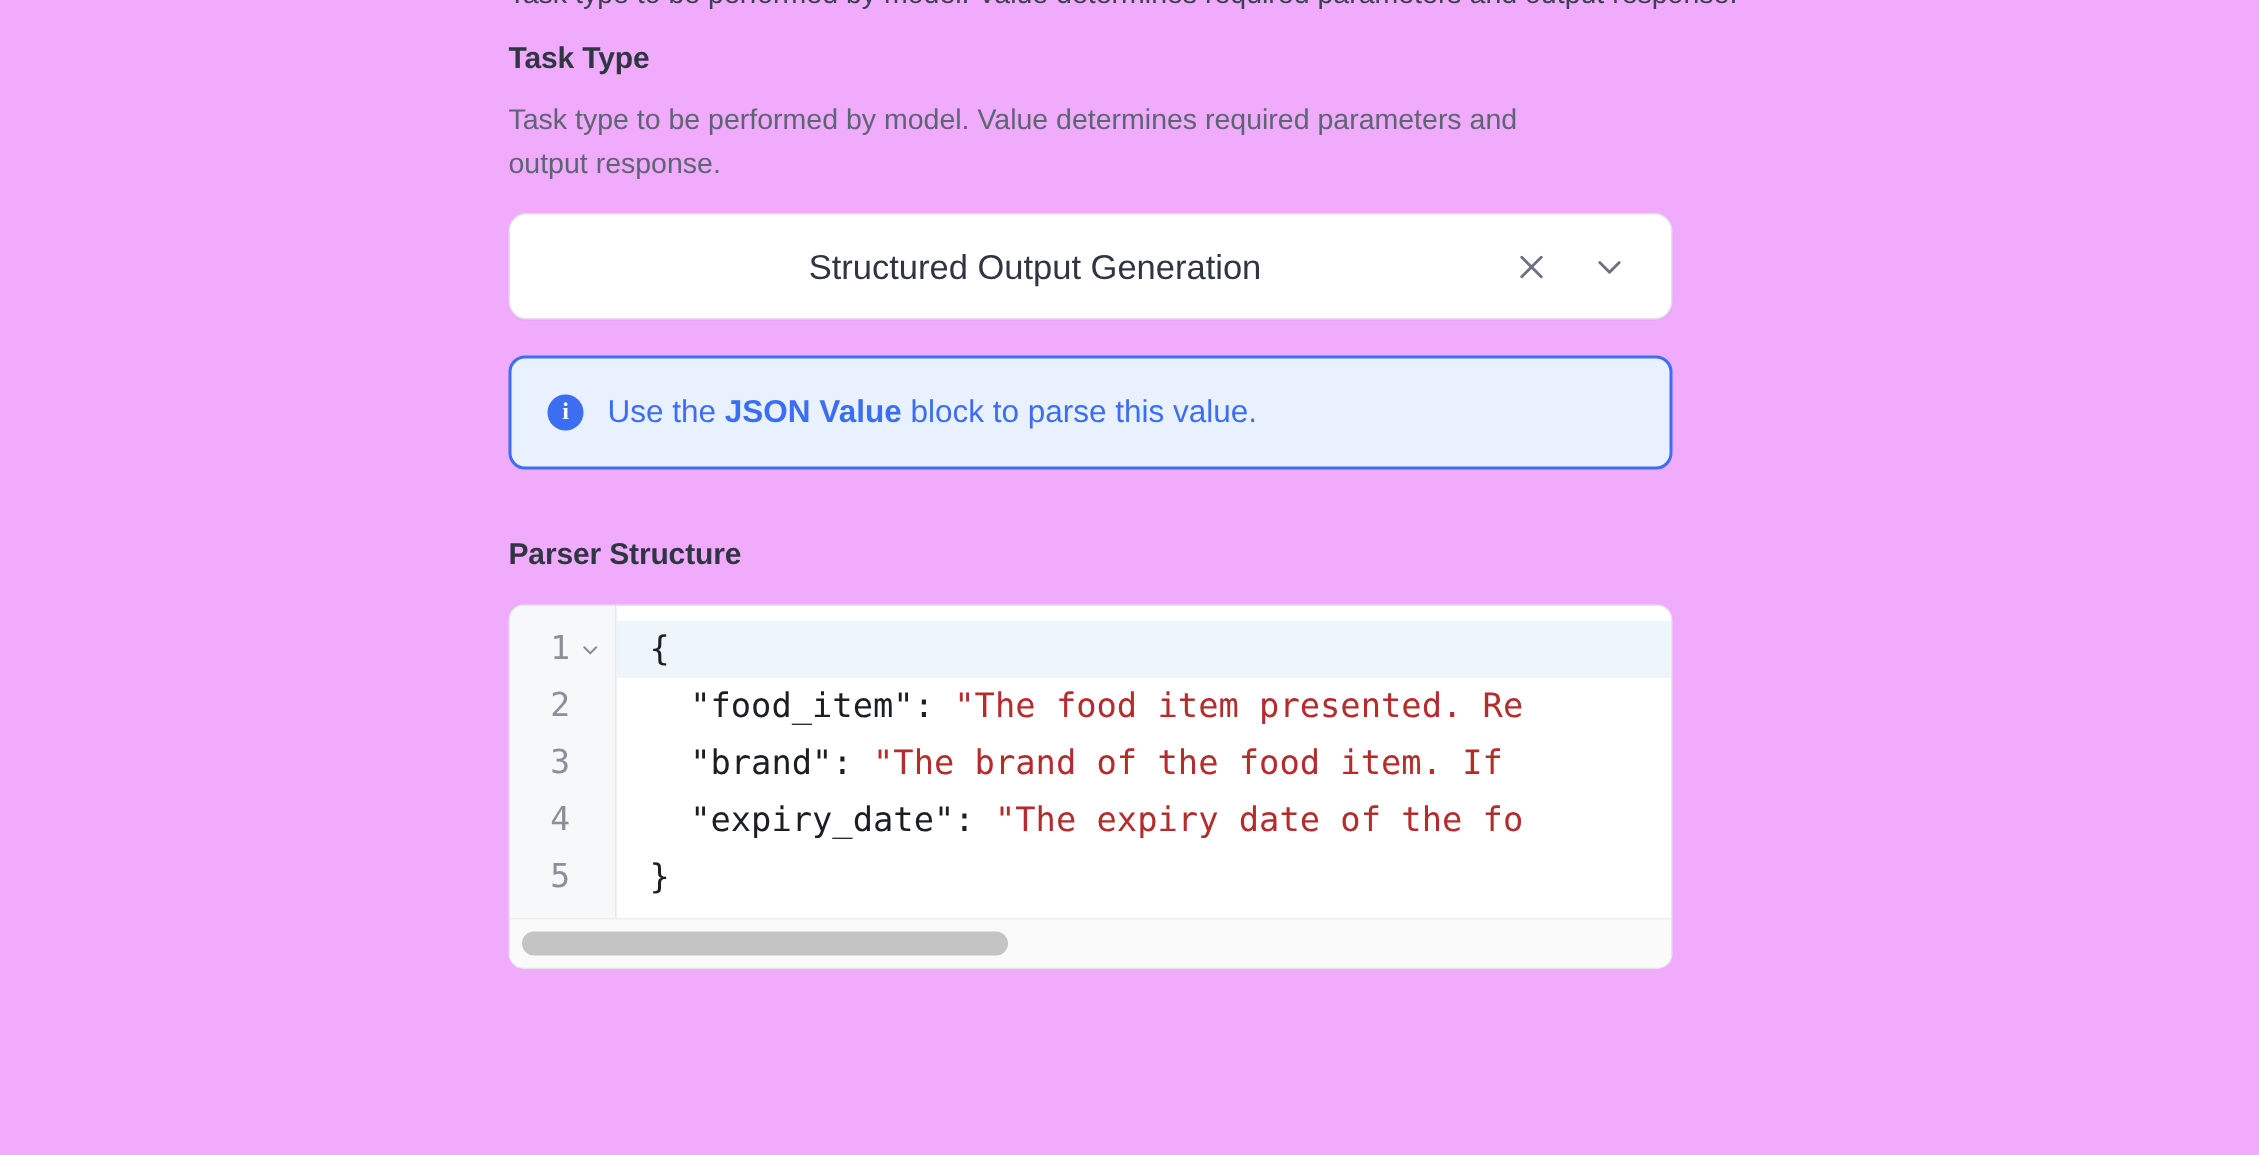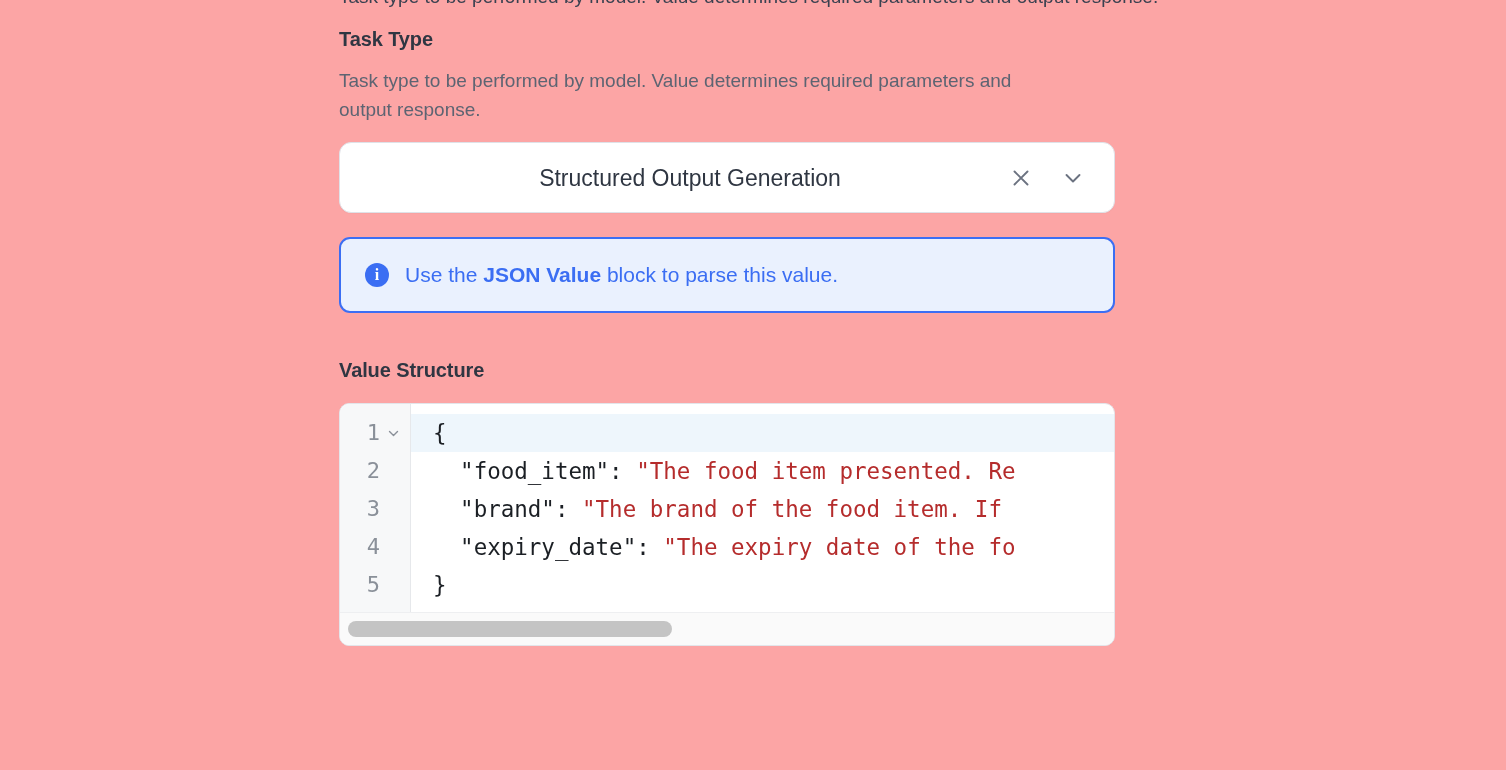--- a/index.html
+++ b/index.html
@@ -12,21 +12,21 @@
     height: 770px;
     overflow: hidden;
     font-family: "Liberation Sans", sans-serif;
     -webkit-font-smoothing: antialiased;
   }
 
   #page {
     position: relative;
     width: 1506px;
     height: 770px;
-    background: #fca5a5;
+    background: #f0abfc;
   }
 
   
   .clipped-row {
     position: absolute;
     left: 339px;
     top: -14px;
     width: 1100px;
     height: 22px;
     overflow: hidden;
@@ -256,21 +256,21 @@
           </svg>
         </span>
       </div>
     </div>
 
     <div class="callout">
       <span class="callout-icon">i</span>
       <div class="callout-text"><span>Use the </span><span class="strong">JSON Value</span><span> block to parse this value.</span></div>
     </div>
 
-    <div class="field-label second">Value Structure</div>
+    <div class="field-label second">Parser Structure</div>
 
     <div class="editor">
       <div class="editor-body">
         <div class="gutter" id="gutter">
             <div class="gutter-line">
               <span>1</span>
               <span class="fold-chevron">
                 <svg width="13" height="13" viewBox="0 0 13 13" fill="none">
                   <path d="M2.5 4.5 L6.5 8.5 L10.5 4.5" stroke="currentColor" stroke-width="1.4" stroke-linecap="round" stroke-linejoin="round"></path>
                 </svg>

